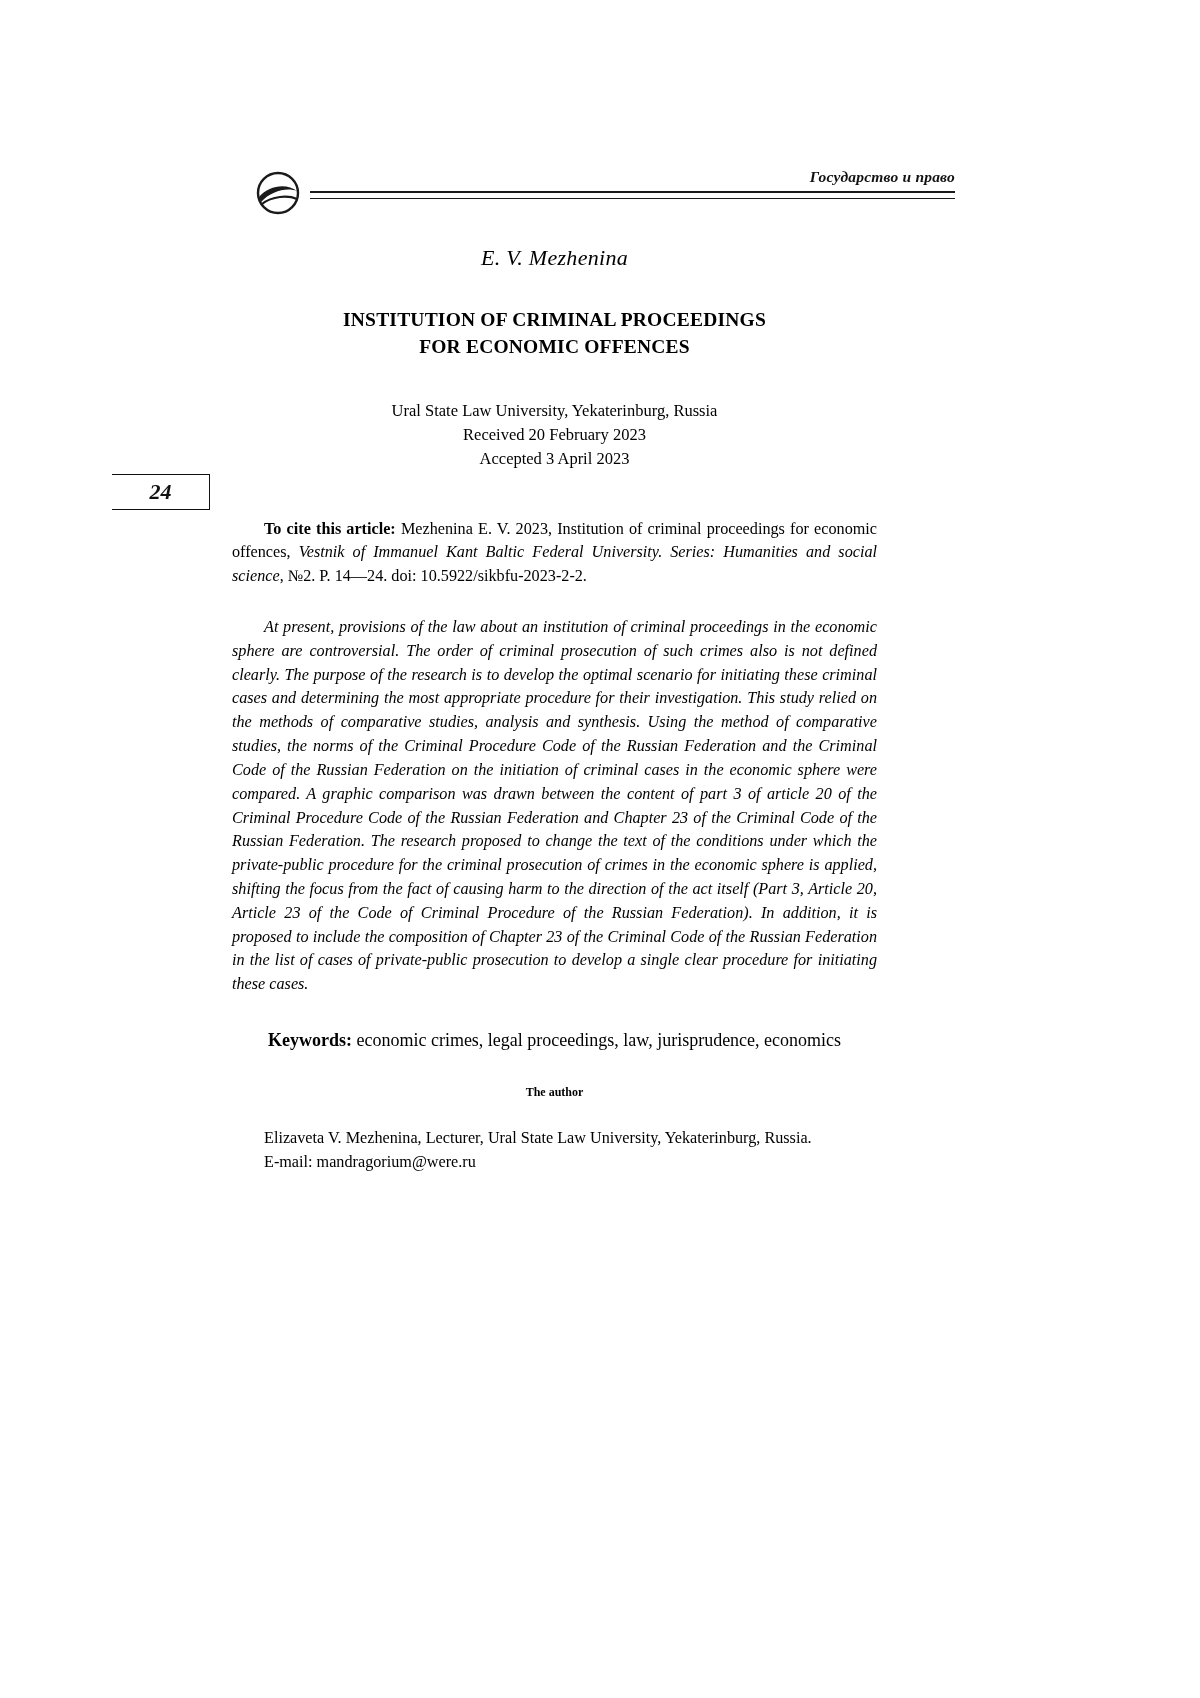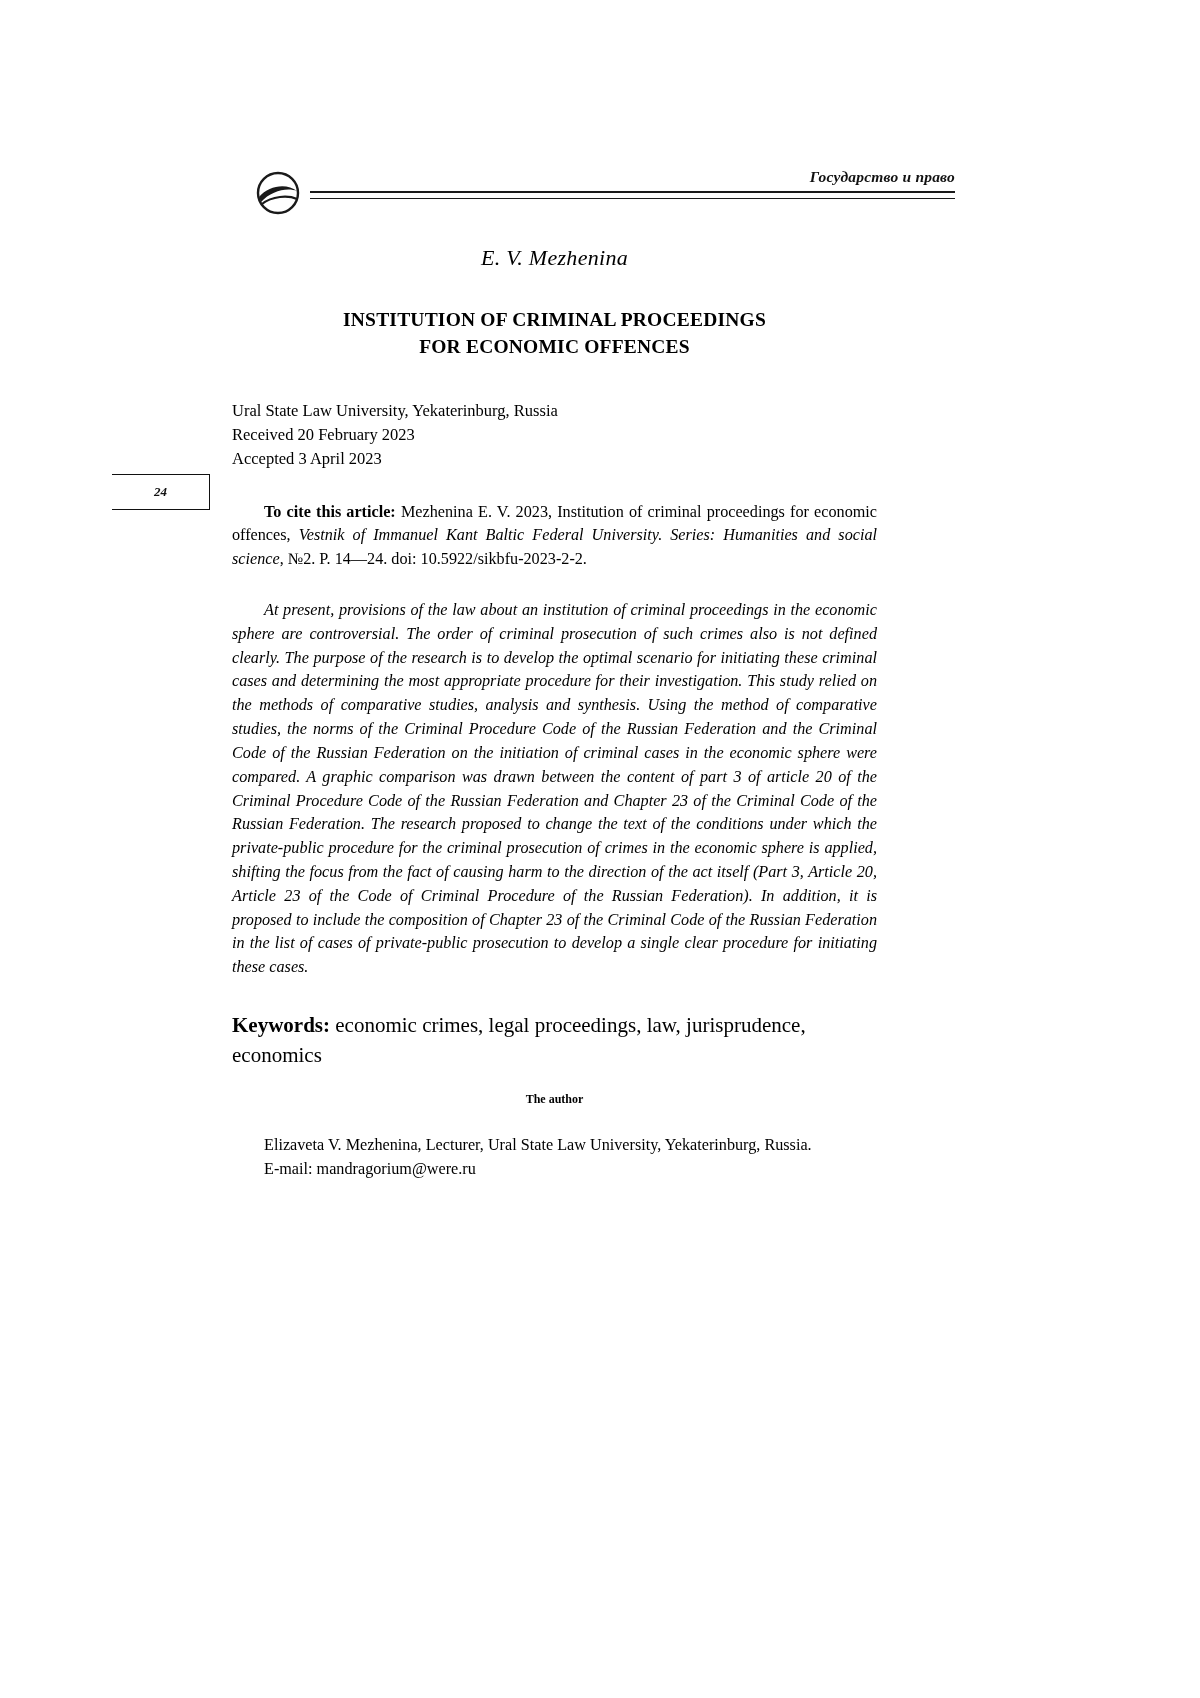--- a/index.html
+++ b/index.html
@@ -78,21 +78,21 @@
     border-right: 1.5px solid #111;
     box-sizing: border-box;
     display: flex;
     align-items: center;
     justify-content: center;
   }
   .page-number {
     font-family: "Liberation Serif", serif;
     font-style: italic;
     font-weight: bold;
-    font-size: 13px;
+    font-size: 22px;
     color: #111;
   }
 
   
   .content {
     position: absolute;
     left: 232px;
     top: 245px;
     width: 645px;
   }
@@ -111,24 +111,25 @@
     text-align: center;
     font-family: "Liberation Serif", serif;
     font-weight: bold;
     font-size: 19.5px;
     line-height: 1.38;
     letter-spacing: 0.2px;
     margin: 0 0 38px 0;
   }
 
   .affiliation {
+    text-align: center;
     font-family: "Liberation Serif", serif;
     font-size: 16.5px;
     line-height: 1.45;
-    margin: 0 0 30px 0;
+    margin: 0 0 47px 0;
   }
   .affiliation div { margin: 0; }
 
   .cite-block {
     font-family: "Liberation Serif", serif;
     font-size: 16.2px;
     line-height: 1.45;
     text-align: justify;
     text-indent: 32px;
     margin: 0 0 28px 0;
@@ -142,23 +143,24 @@
     font-size: 16.2px;
     line-height: 1.47;
     text-align: justify;
     text-indent: 32px;
     margin: 0 0 30px 0;
     hyphens: auto;
   }
 
   .keywords {
     font-family: "Liberation Serif", serif;
-    font-size: 21px;
+    font-size: 18px;
     line-height: 1.45;
-    margin: 0 0 21px 0;
+    text-align: center;
+    margin: 0 0 32px 0;
   }
   .keywords b { font-weight: bold; }
 
   .author-heading {
     text-align: center;
     font-family: "Liberation Serif", serif;
     font-weight: bold;
     font-size: 12px;
     margin: 0 0 26px 0;
   }

